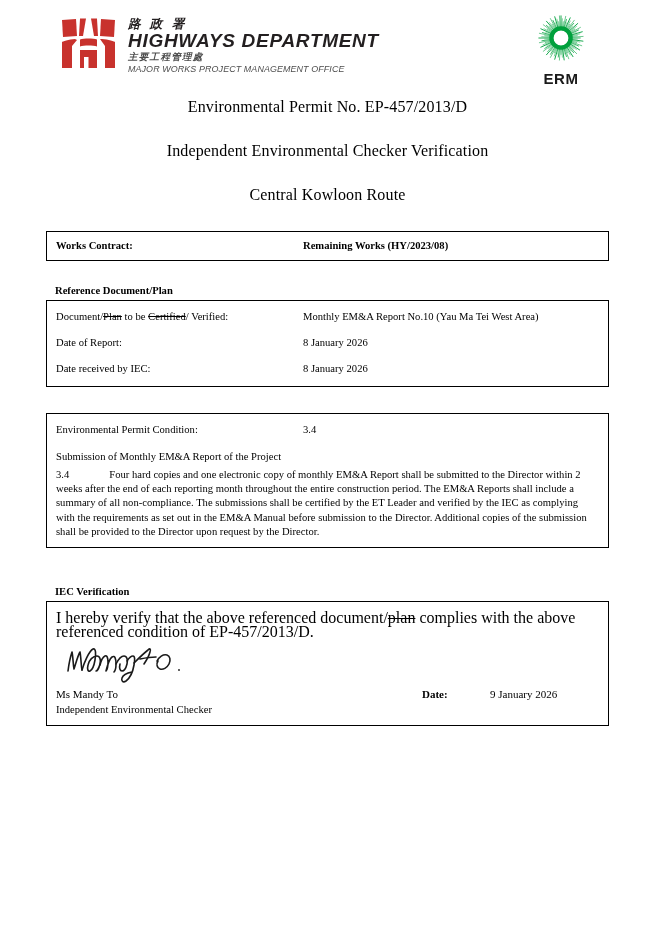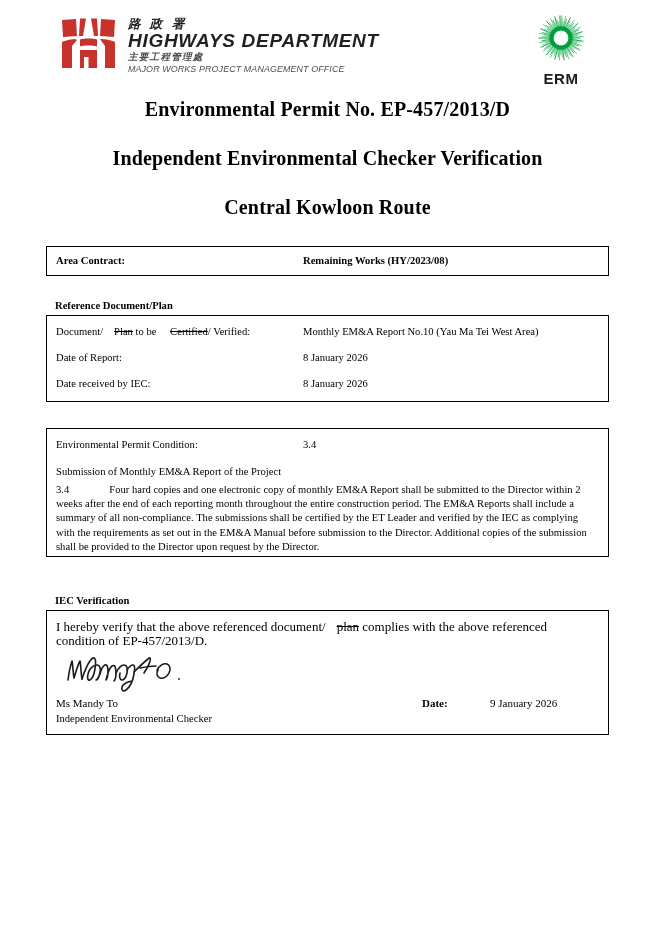--- a/index.html
+++ b/index.html
@@ -101,22 +101,22 @@
     font-size: 15px;
     font-weight: bold;
     letter-spacing: 0.5px;
     color: #1a1a1a;
     margin-top: 8px;
   }
 
   
   .titles { text-align: center; margin-top: 20px; }
   .title-line {
-    font-size: 20px;
-    font-weight: bold;
+    font-size: 16px;
+    font-weight: normal;
     letter-spacing: 0.15px;
   }
   .title-line.t1 { margin-top: 0; }
   .title-line.t2 { margin-top: 26px; }
   .title-line.t3 { margin-top: 26px; }
 
   
   .box {
     border: 1px solid #000;
     box-sizing: border-box;
@@ -131,50 +131,50 @@
   .row {
     display: flex;
     font-size: 10.6px;
     line-height: 14px;
     margin-bottom: 12px;
   }
   .row:last-child { margin-bottom: 0; }
   .row .lbl { width: 247px; flex: 0 0 247px; }
   .row .val { flex: 1 1 auto; }
 
-  .strike { text-decoration: line-through; margin-left: 11px; }
+  .strike { text-decoration: line-through; }
 
   .box-works { margin-top: 27px; height: 30px; padding-top: 7px; }
   .box-works .row { margin-bottom: 0; font-weight: bold; }
   .box-works .lbl { width: 247px; flex: 0 0 247px; }
 
   .sec-block { margin-top: 24px; }
   .box-refdoc { padding-top: 9px; padding-bottom: 10px; }
 
   .sec-block-ep { margin-top: 26px; }
-  .box-ep { padding-top: 9px; padding-bottom: 2px; }
+  .box-ep { padding-top: 9px; padding-bottom: 8px; }
   .ep-cond-row { margin-bottom: 13px; }
   .ep-cond-row .lbl { width: 247px; flex: 0 0 247px; }
   .ep-subtitle {
     font-size: 10.6px;
     line-height: 14px;
     margin-bottom: 4px;
   }
   .ep-para {
     font-size: 10.6px;
     line-height: 14.2px;
     text-align: left;
   }
   .ep-para .num { }
   .ep-para .gap { display: inline-block; width: 40px; }
 
   .sec-block-iec { margin-top: 38px; }
   .box-iec { padding: 9px 9px 8px 9px; }
   .iec-stmt {
-    font-size: 13px;
+    font-size: 16px;
     line-height: 14.2px;
   }
   .sig-area {
     height: 48px;
     position: relative;
   }
   .sig-svg {
     position: absolute;
     left: 6px;
     top: 2px;
@@ -333,21 +333,21 @@
   </div>
 
   <div class="titles">
     <div class="title-line t1">Environmental Permit No. EP-457/2013/D</div>
     <div class="title-line t3">Independent Environmental Checker Verification</div>
     <div class="title-line t2">Central Kowloon Route</div>
   </div>
 
   <div class="box box-works">
     <div class="row">
-      <div class="lbl">Area Contract:</div>
+      <div class="lbl">Works Contract:</div>
       <div class="val">Remaining Works (HY/2023/08)</div>
     </div>
   </div>
 
   <div class="sec-block">
     <div class="sec-head">Reference Document/Plan</div>
     <div class="box box-refdoc">
 
       <div class="row">
         <div class="lbl">

